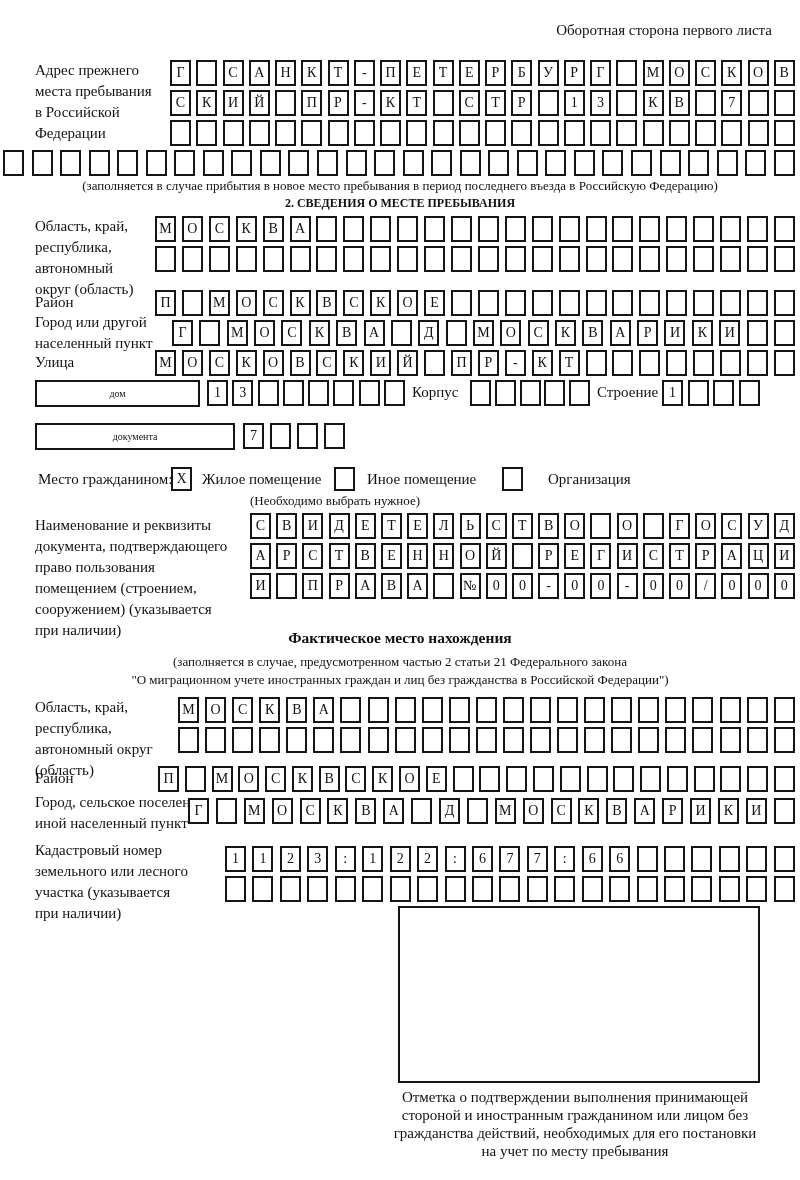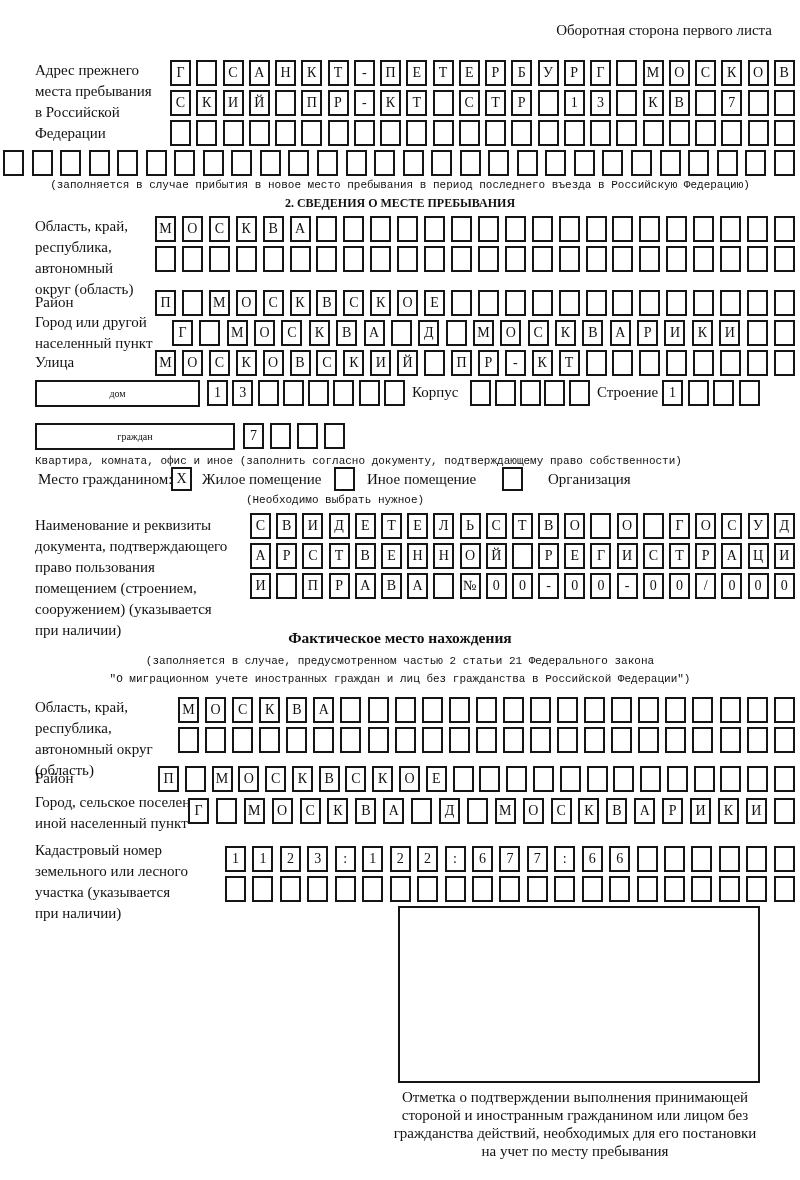--- a/index.html
+++ b/index.html
@@ -3,21 +3,21 @@
 <meta charset="utf-8">
 <style>
   html,body{margin:0;padding:0;background:#fff;}
   #page{
     position:relative;width:800px;height:1180px;background:#fff;
     font-family:"Liberation Serif","DejaVu Serif",serif;color:#111;
     overflow:hidden;
   }
   .abs{position:absolute;}
   .lbl{font-size:15px;line-height:21px;white-space:pre-line;}
-  .cap{font-size:11px;line-height:17px;font-family:Liberation Mono, monospace;}
+  .cap{font-size:13px;line-height:17px;}
   .center{text-align:center;}
   .bold{font-weight:bold;}
   .cellrow{
     position:absolute;display:flex;justify-content:space-between;
   }
   .cell{
     box-sizing:border-box;width:21px;height:26px;border:2px solid #151515;
     display:flex;align-items:center;justify-content:center;
     font-size:14px;font-weight:normal;background:#fff;flex:none;
   }
@@ -318,28 +318,27 @@
       <span class="cell"></span>
     </div>
   <div class="inline-lbl" style="left:597px;top:384px;">Строение</div>
   <div class="cellrow" style="left:662px;top:380px;width:98px;">
       <span class="cell">1</span>
       <span class="cell"></span>
       <span class="cell"></span>
       <span class="cell"></span>
     </div>
 
-  <div class="widebox" style="left:35px;top:423px;width:200px;height:27px;">граждан</div>
+  <div class="widebox" style="left:35px;top:423px;width:200px;height:27px;">документа</div>
   <div class="cellrow" style="left:243px;top:423px;width:102px;">
       <span class="cell">7</span>
       <span class="cell"></span>
       <span class="cell"></span>
       <span class="cell"></span>
     </div>
-  <div class="abs cap" style="left:35px;top:453px;width:760px;">Квартира, комната, офис и иное (заполнить согласно документу, подтверждающему право собственности)</div>
 
   <div class="inline-lbl" style="left:38px;top:471px;">Место гражданином:</div>
   <div class="chk" style="left:171px;top:467px;">X</div>
   <div class="inline-lbl" style="left:202px;top:471px;">Жилое помещение</div>
   <div class="chk" style="left:334px;top:467px;"></div>
   <div class="inline-lbl" style="left:367px;top:471px;">Иное помещение</div>
   <div class="chk" style="left:502px;top:467px;"></div>
   <div class="inline-lbl" style="left:548px;top:471px;text-align:center;">Организация</div>
   <div class="abs cap center" style="left:180px;top:492px;width:310px;">(Необходимо выбрать нужное)</div>
 

